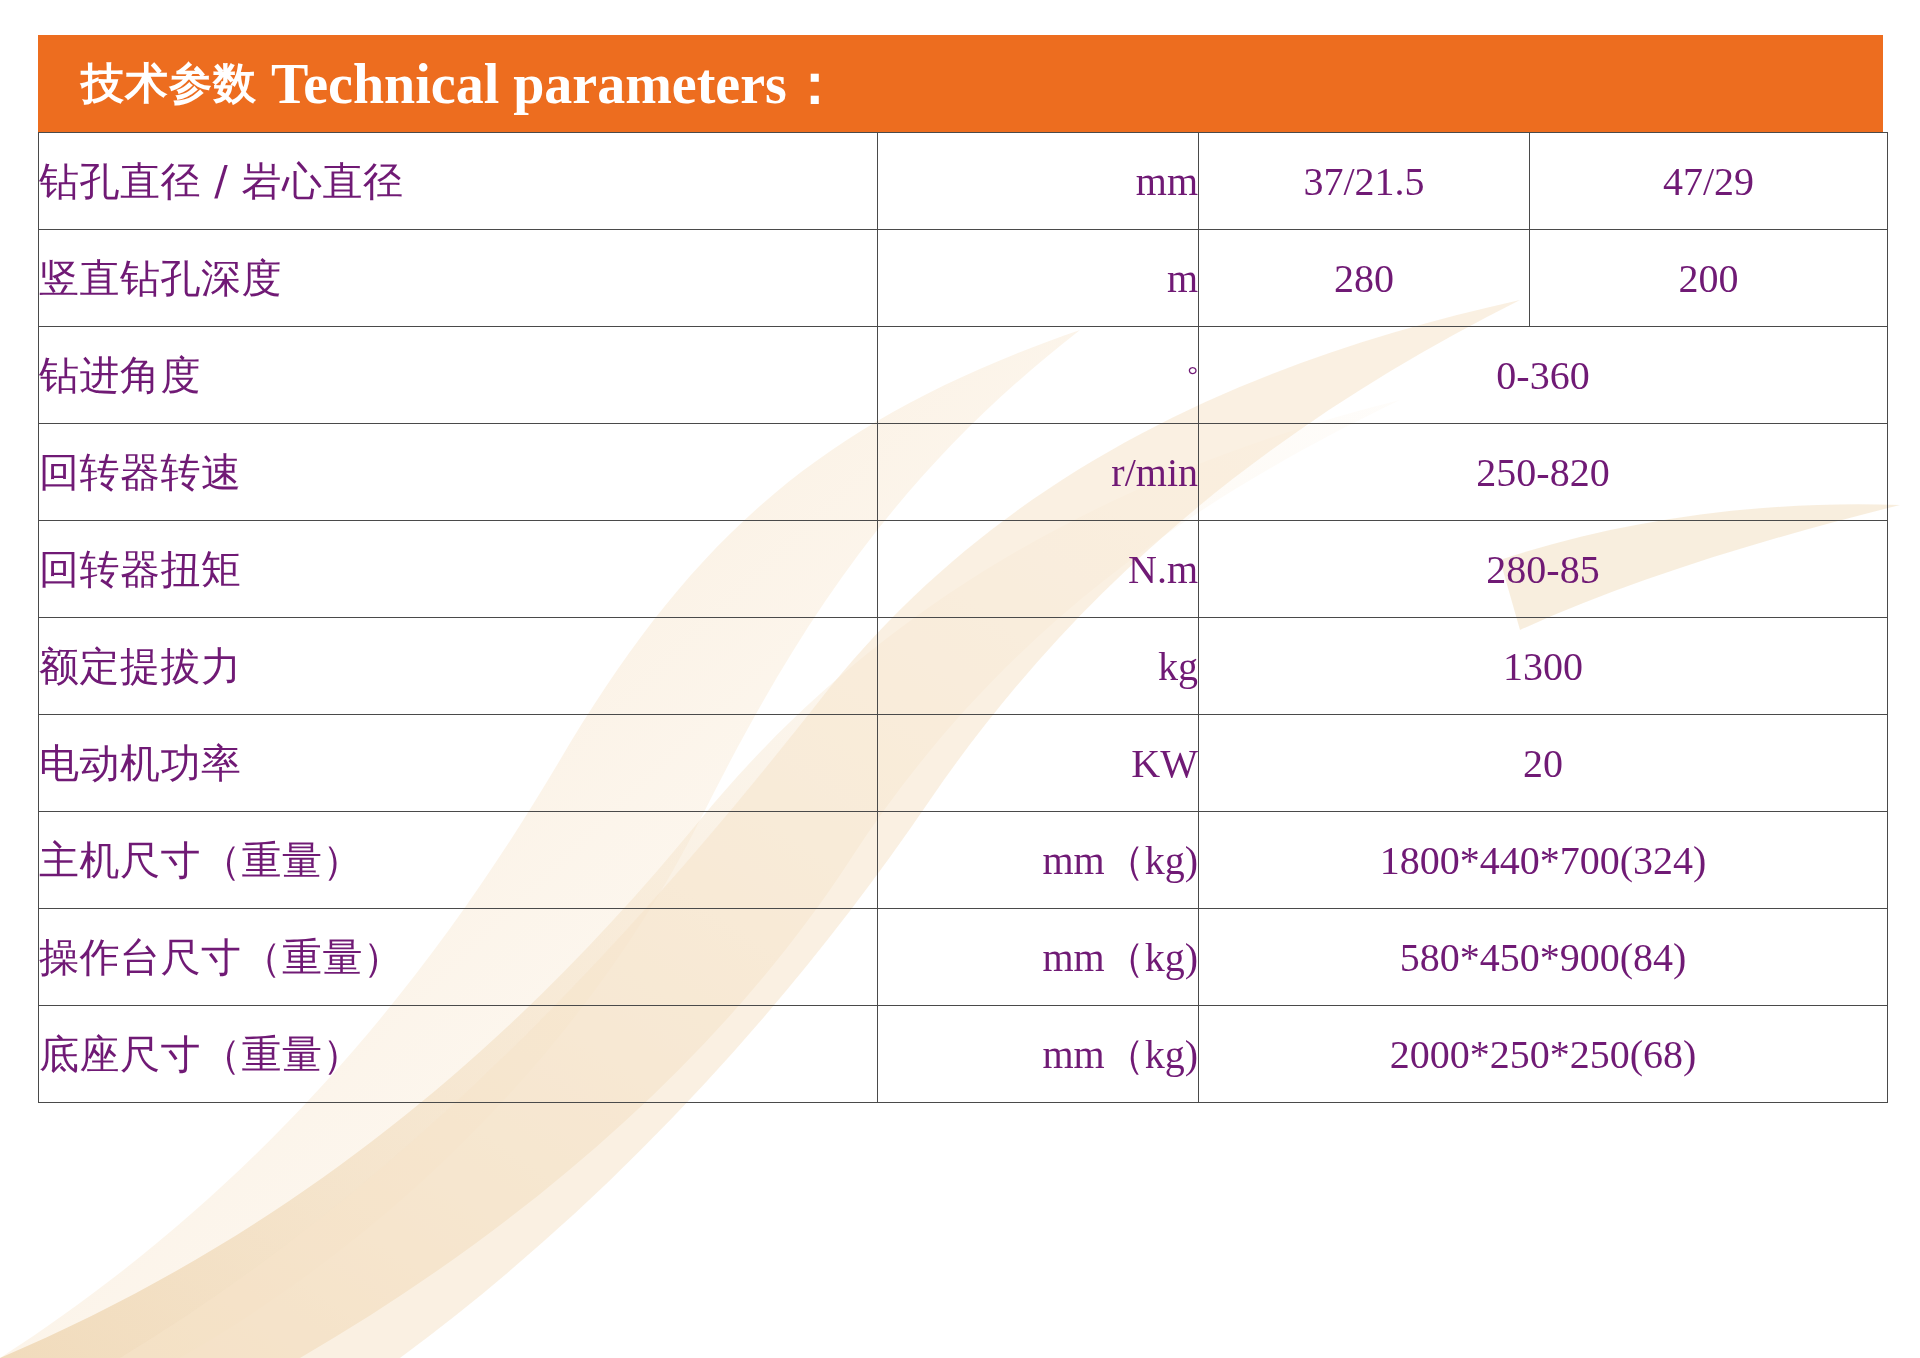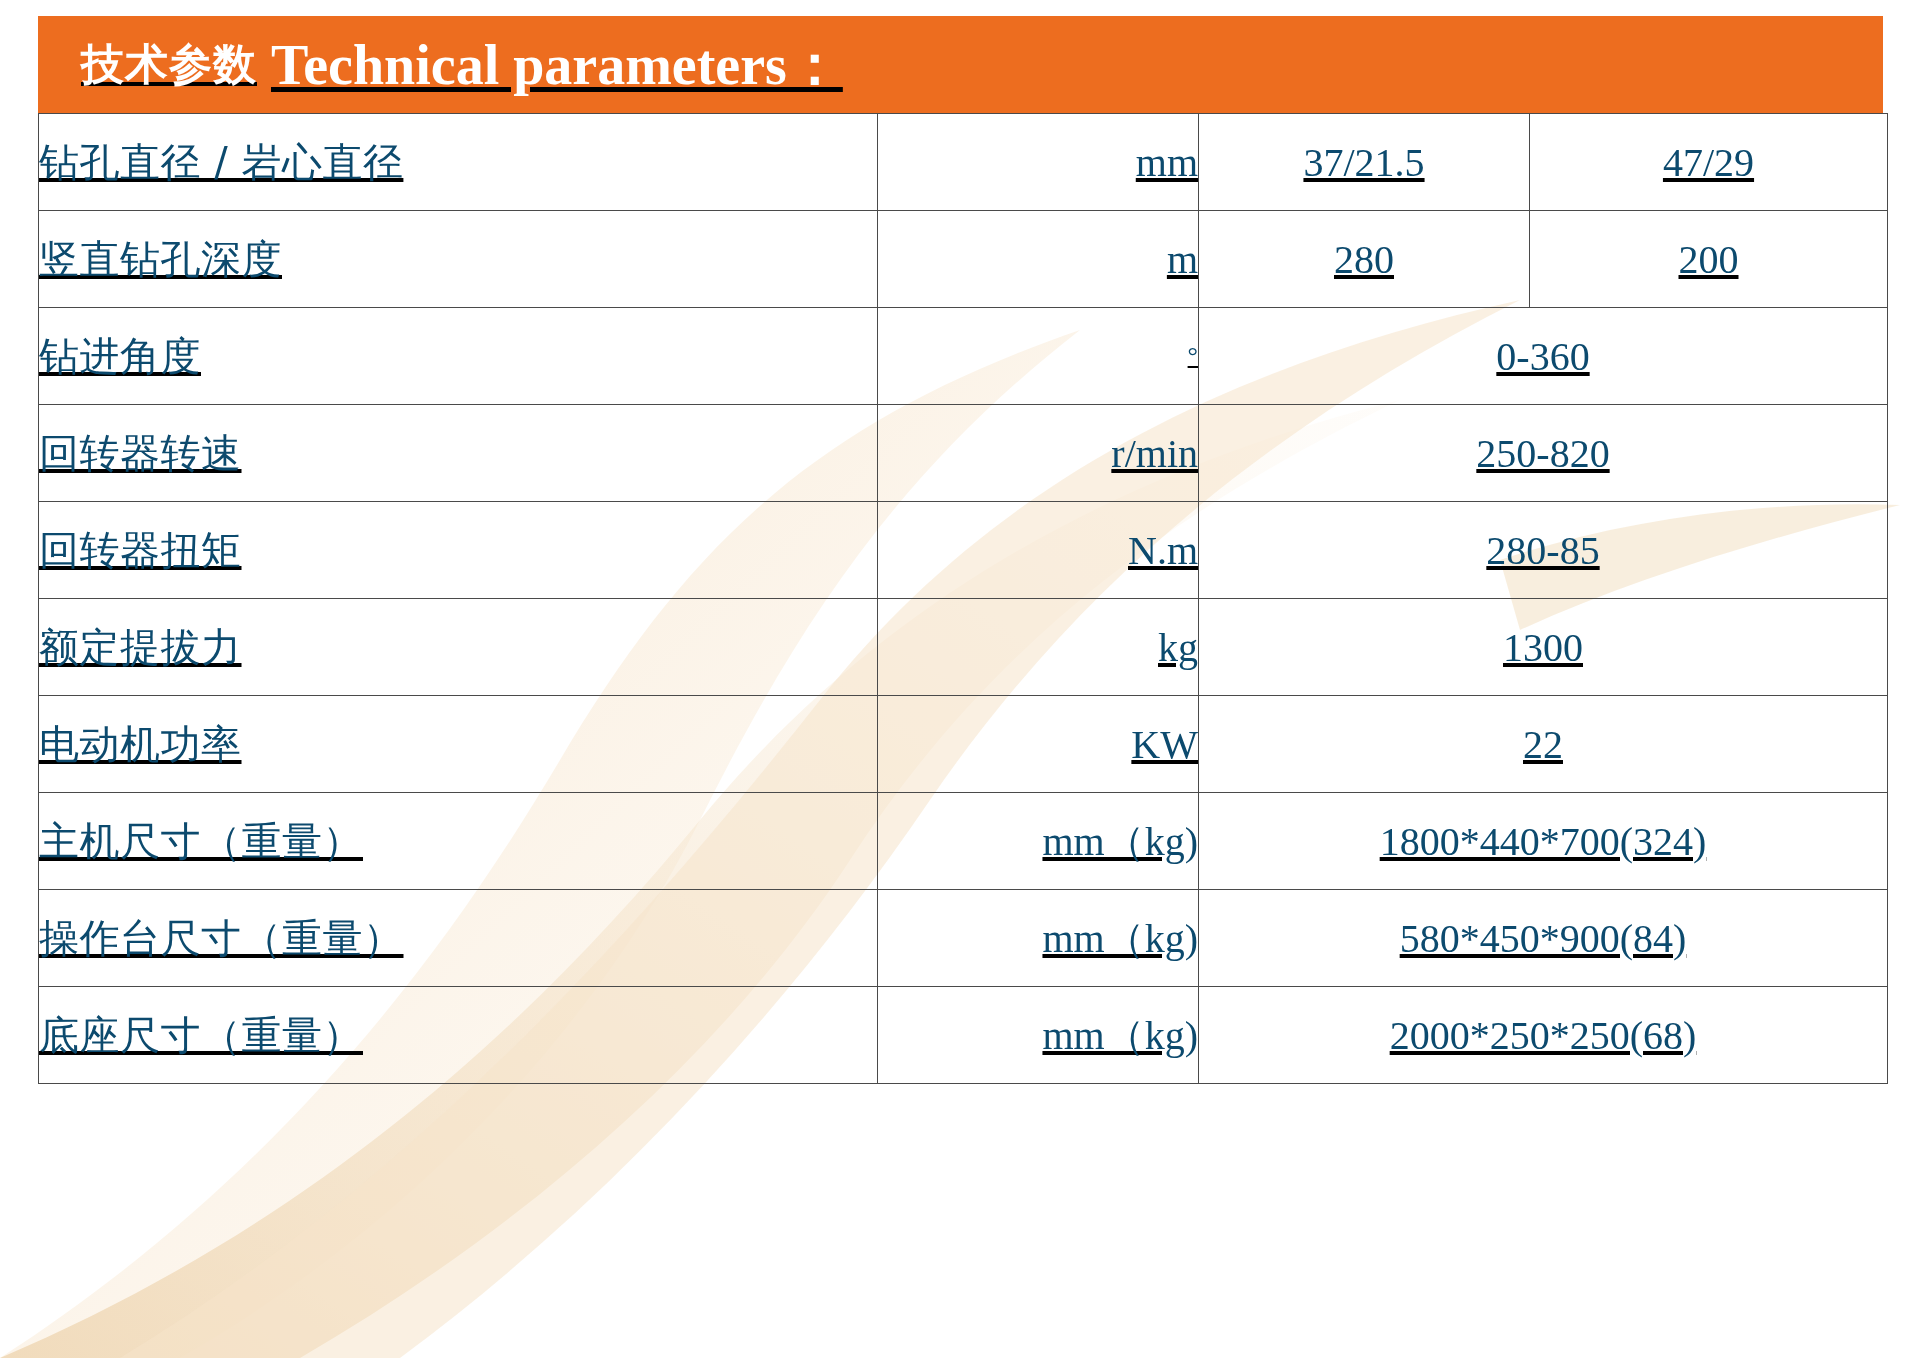--- a/index.html
+++ b/index.html
@@ -19,24 +19,23 @@
   .bg-decor {
     position: absolute;
     inset: 0;
     pointer-events: none;
     z-index: 0;
   }
 
   .sheet {
     position: absolute;
     left: 38px;
-    top: 16px;
+    top: 35px;
     width: 1845px;
     z-index: 2;
-    text-decoration: underline;
   }
 
   .title-bar {
     background: #ED6D1F;
     height: 97px;
     box-sizing: border-box;
     display: flex;
     align-items: center;
     padding-left: 42px;
     border: 1px solid #ED6D1F;
@@ -62,21 +61,21 @@
     border-collapse: collapse;
     width: 1845px;
     table-layout: fixed;
   }
   table.params td {
     border: 1px solid #4a4a4a;
     background: transparent;
     padding: 0;
     height: 96px;
     font-size: 40px;
-    color: #0c4a6e;
+    color: #701a75;
   }
   td.label {
     width: 838px;
     padding-left: 42px;
     font-family: "DejaVu Sans", sans-serif;
     font-size: 39px;
     letter-spacing: 0.5px;
     white-space: nowrap;
   }
   td.unit {
@@ -156,21 +155,21 @@
           <td class="val" colspan="2">280-85</td>
         </tr>
         <tr>
           <td class="label">额定提拔力</td>
           <td class="unit">kg</td>
           <td class="val" colspan="2">1300</td>
         </tr>
         <tr>
           <td class="label">电动机功率</td>
           <td class="unit">KW</td>
-          <td class="val" colspan="2">22</td>
+          <td class="val" colspan="2">20</td>
         </tr>
         <tr>
           <td class="label">主机尺寸（重量）</td>
           <td class="unit">mm（kg)</td>
           <td class="val" colspan="2">1800*440*700(324)</td>
         </tr>
         <tr>
           <td class="label">操作台尺寸（重量）</td>
           <td class="unit">mm（kg)</td>
           <td class="val" colspan="2">580*450*900(84)</td>

